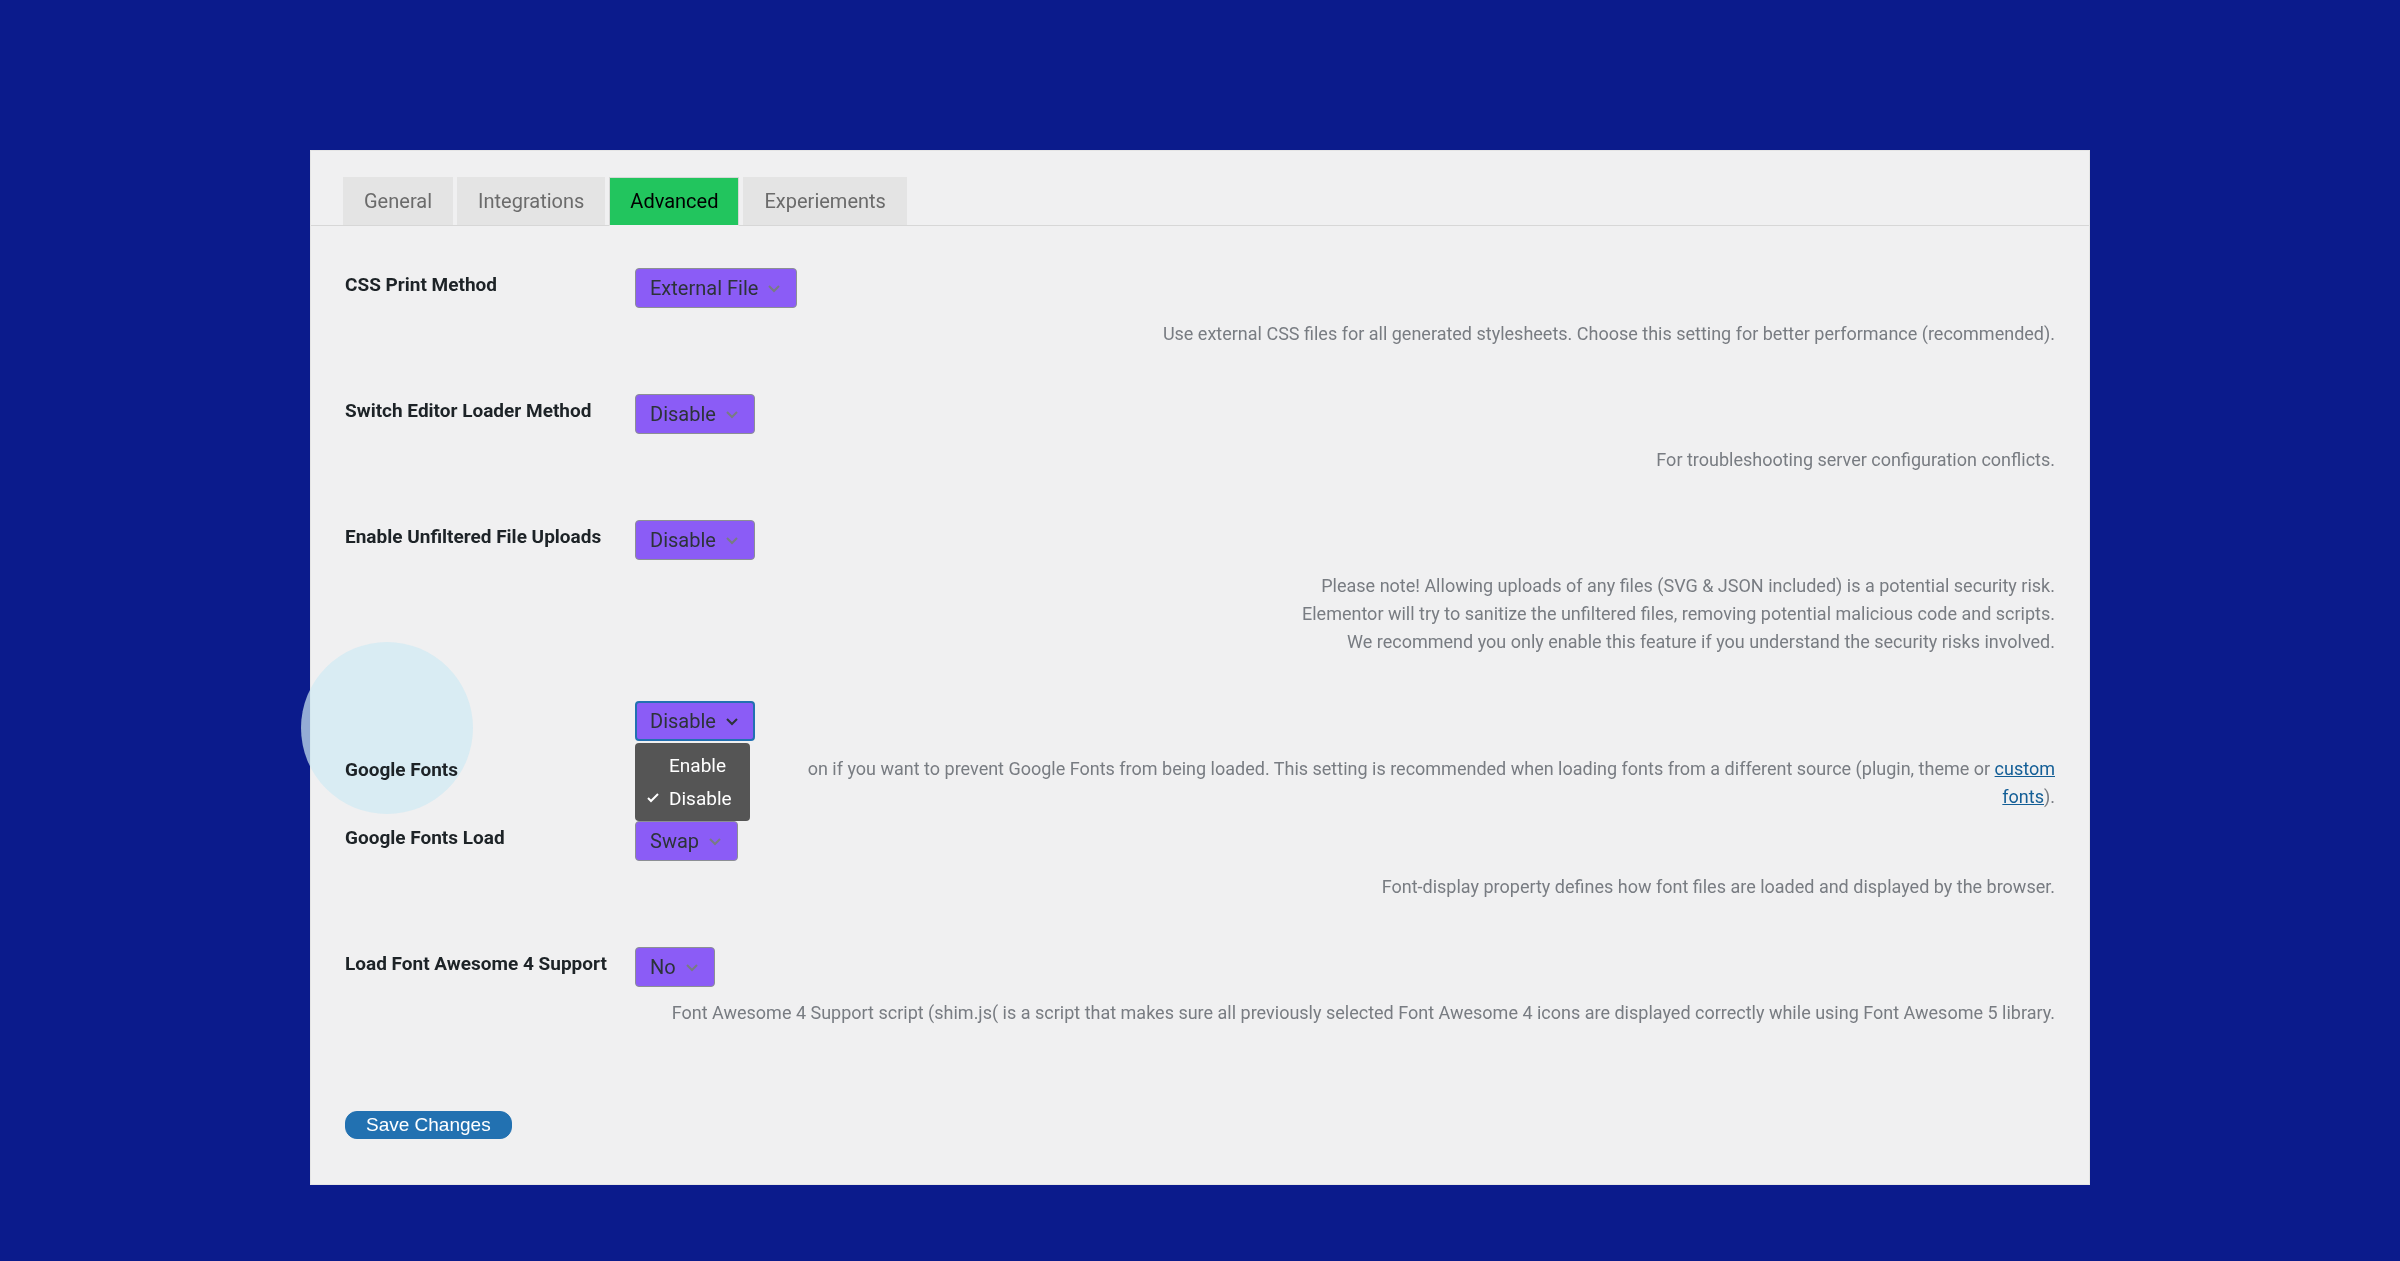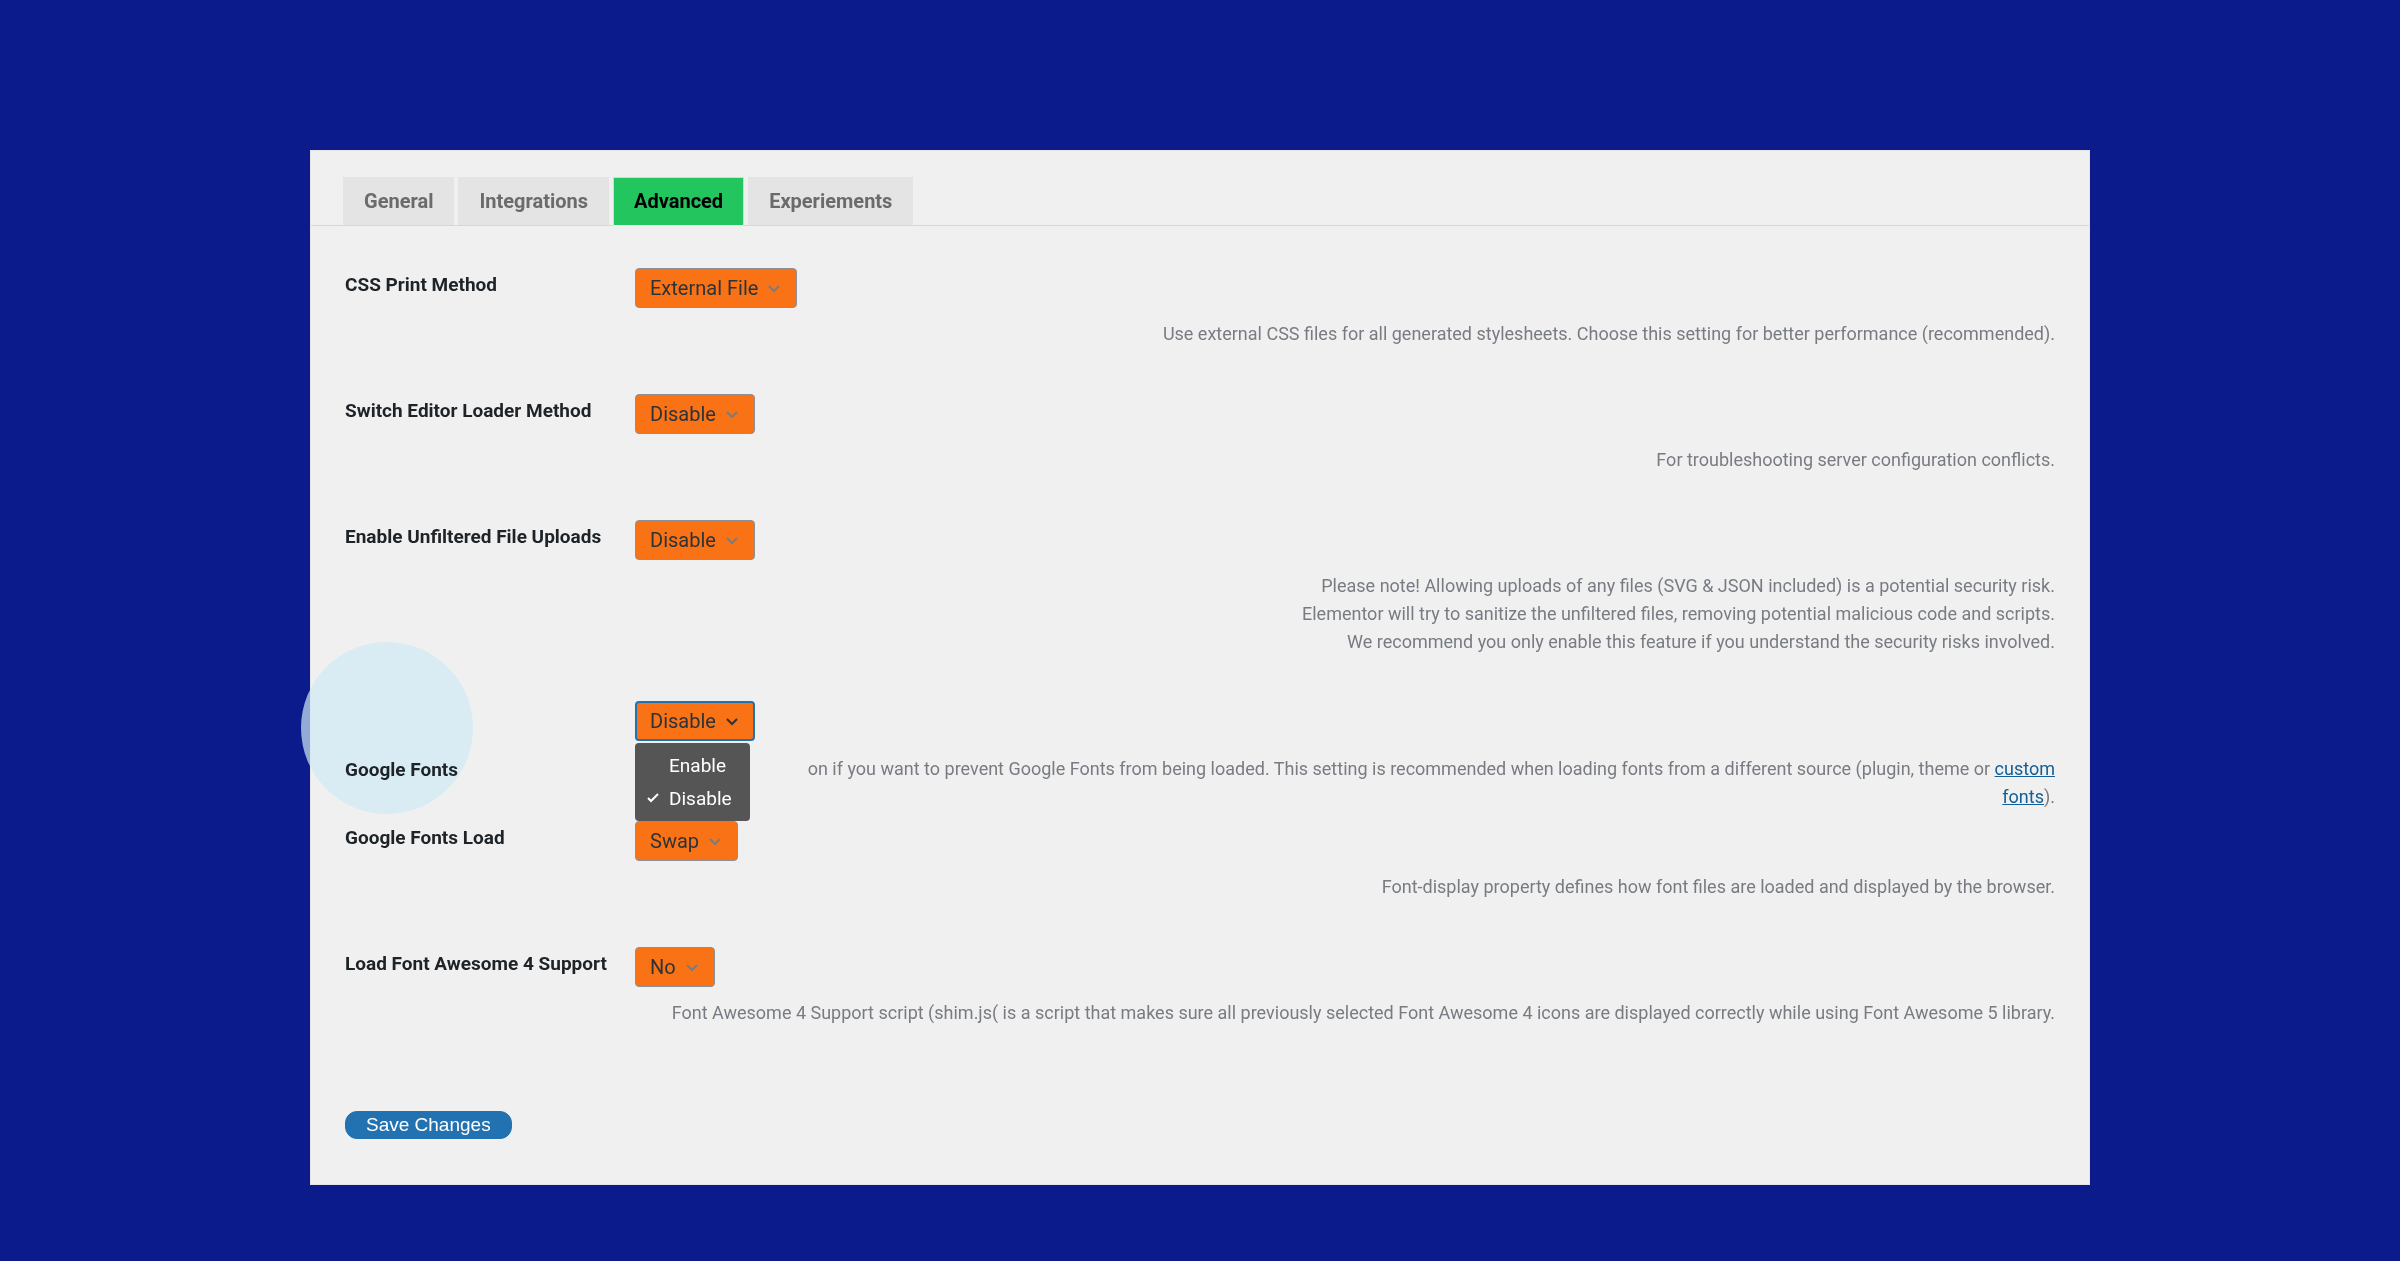--- a/index.html
+++ b/index.html
@@ -25,21 +25,21 @@
   border-bottom: 1px solid #d7d7d7;
   padding: 26px 0 0 32px;
   display: flex;
   gap: 0;
 }
 .tab {
   padding: 11px 20px;
   background: #e4e4e4;
   color: #6b6b6b;
   font-size: 20px;
-  font-weight: 700;
+  font-weight: 400;
   border: 1px solid transparent;
   margin-right: 4px;
   cursor: pointer;
 }
 .tab.active {
   background: #22c55e;
   color: #000;
   border: 1px solid #d7d7d7;
   border-bottom-color: #f0f0f1;
   margin-bottom: -1px;
@@ -59,21 +59,21 @@
   font-weight: 700;
   color: #1d2327;
   line-height: 1.35;
   padding-top: 4px;
 }
 .row .field { }
 .select {
   display: inline-flex;
   align-items: center;
   gap: 8px;
-  background: #f97316;
+  background: #8b5cf6;
   border: 1px solid #8c8f94;
   border-radius: 4px;
   padding: 7px 14px;
   font-size: 20px;
   color: #2c3338;
   cursor: pointer;
 }
 .select.focused {
   border: 2px solid #2271b1;
   padding: 6px 13px;

